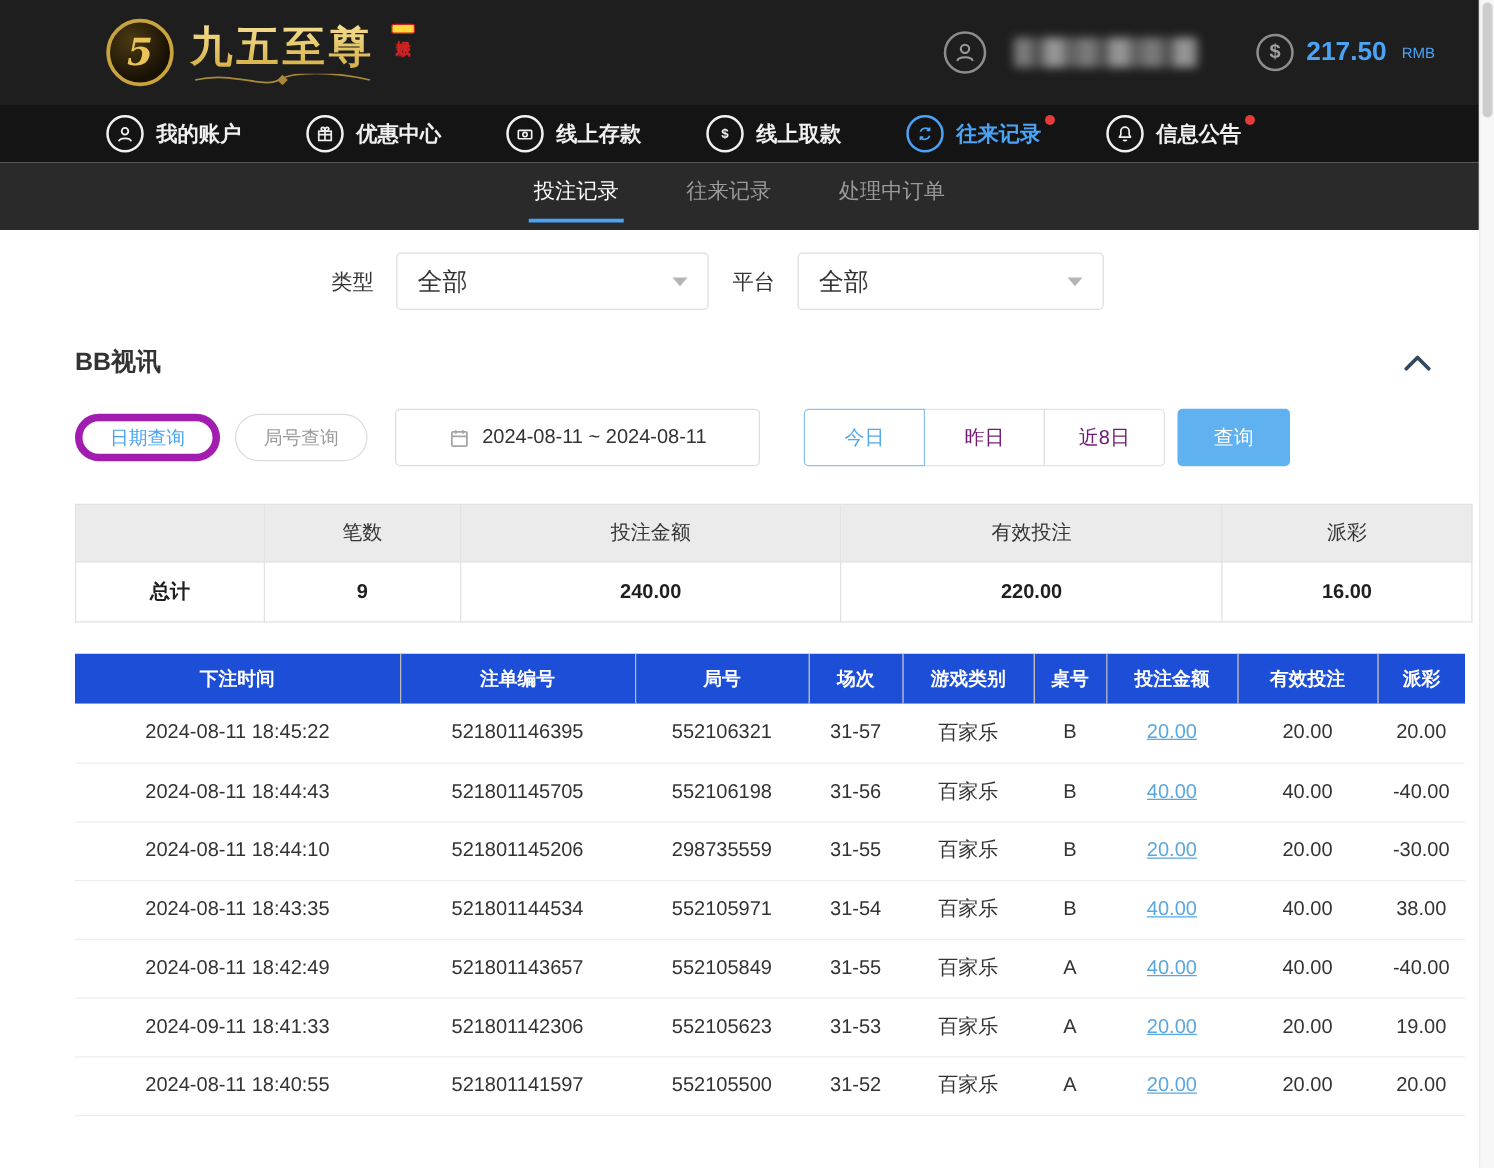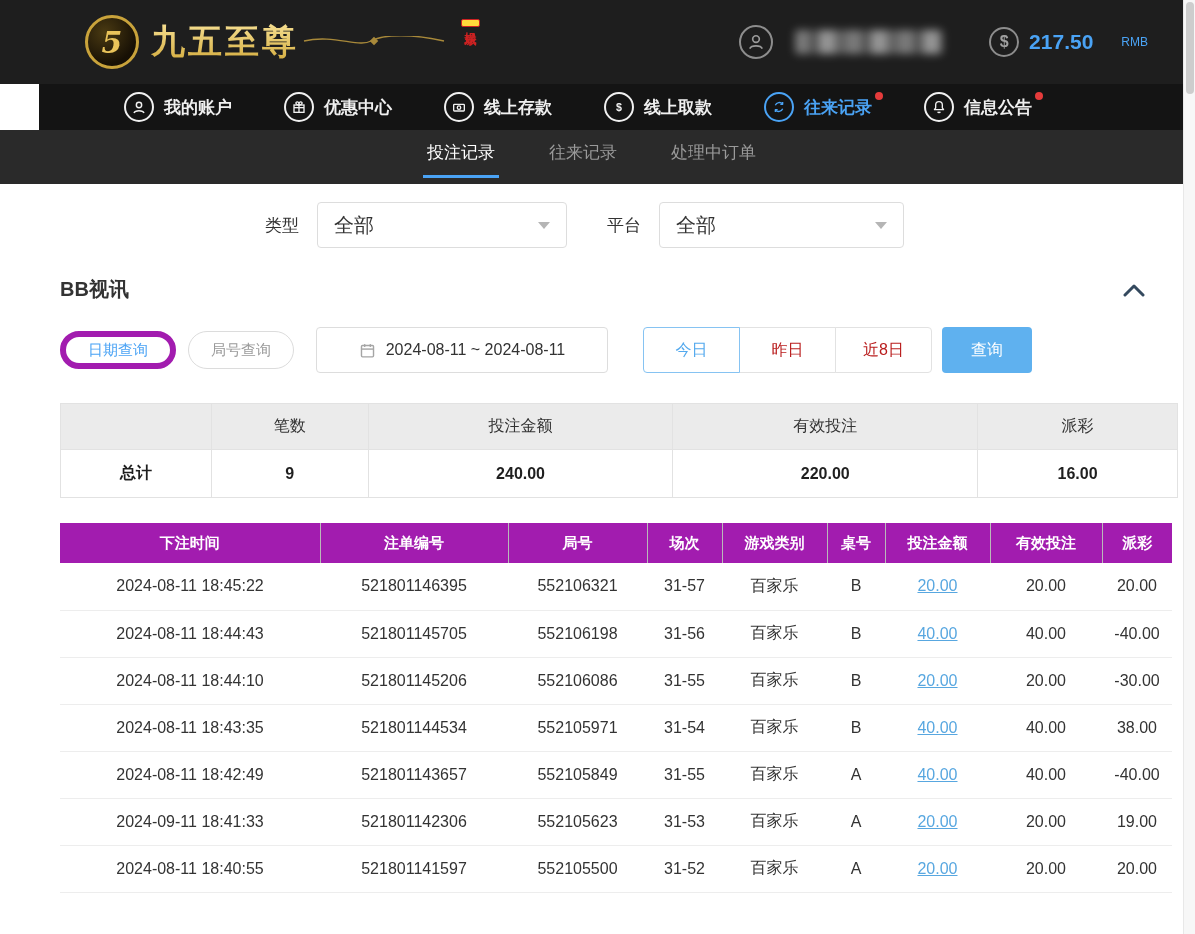--- a/index.html
+++ b/index.html
@@ -7,81 +7,81 @@
     font-family:"Liberation Sans","DejaVu Sans",sans-serif; }
   .page { width:1183px; position:relative; }
 
   
   .top-header { height:84px; background:#1e1e1e; display:flex; align-items:center; justify-content:space-between; padding:0 35px 0 85px; }
   .logo-wrap { display:flex; align-items:center; gap:12px; }
   .logo-coin { width:54px; height:54px; border-radius:50%; border:3px solid #c9a33b;
     background:radial-gradient(circle at 35% 30%, #4a3a12, #171005 70%);
     display:flex; align-items:center; justify-content:center; }
   .logo-coin span { font-family:"DejaVu Serif",serif; font-style:italic; font-weight:bold; font-size:30px; color:#e9c35a; }
-  .logo-text-col { display:flex; flex-direction:row; align-items:center; }
+  .logo-text-col { display:flex; flex-direction:column; align-items:center; }
   .logo-title { font-family:"DejaVu Serif",serif; font-weight:bold; font-size:34px; letter-spacing:3px;
     background:linear-gradient(#f9e49a,#d1a838); -webkit-background-clip:text; background-clip:text; color:transparent; }
   .logo-flourish { margin-top:-2px; }
   .logo-badge { writing-mode:vertical-rl; text-orientation:upright; background:#ffd93b; color:#cc2222;
     border:1px solid #cc2222; font-size:12px; font-weight:bold; padding:3px 2px; line-height:1.05; border-radius:2px; align-self:flex-start; margin-top:4px; }
   .user-area { display:flex; align-items:center; gap:22px; }
   .avatar-circle { width:34px; height:34px; border-radius:50%; border:2px solid #8d8d8d; display:flex; align-items:center; justify-content:center; }
   .blur-name { width:148px; height:24px; border-radius:3px; filter:blur(4px); opacity:.85;
     background:repeating-linear-gradient(90deg,#8a8a8a 0 14px,#5d5d5d 14px 24px,#a9a9a9 24px 40px,#6e6e6e 40px 52px); }
   .balance-wrap { display:flex; align-items:center; gap:10px; margin-left:24px; }
   .balance-num { color:#4aa3f5; font-size:21px; font-weight:bold; }
-  .balance-cur { color:#4aa3f5; font-size:12px; margin-left:18px; }
-
-  
-  .main-nav { height:46px; background:#141414; display:flex; gap:52px; padding-left:85px;margin-left:39px; }
+  .balance-cur { color:#4aa3f5; font-size:12px; margin-left:2px; }
+
+  
+  .main-nav { height:46px; background:#141414; display:flex; gap:52px; padding-left:85px; }
   .nav-item { display:flex; align-items:center; gap:10px; color:#f0f0f0; cursor:pointer; }
   .nav-item.active { color:#4aa3f5; }
   .nav-icon { width:30px; height:30px; border-radius:50%; border:2px solid currentColor; display:flex; align-items:center; justify-content:center; flex:0 0 auto; }
   .nav-label { font-size:17px; font-weight:600; position:relative; }
   .nav-dot { position:absolute; top:-4px; right:-11px; width:8px; height:8px; border-radius:50%; background:#e53b3b; }
 
   
   .tab-bar { height:54px; background:#2a2a2a; display:flex; justify-content:center; gap:46px; }
   .tab { font-size:17px; color:#9a9a9a; display:flex; align-items:center; cursor:pointer; padding:0 4px; border-bottom:3px solid transparent; margin-bottom:6px; }
   .tab.active { color:#ffffff; border-bottom-color:#4aa3f5; }
 
   
   .filter-bar { margin-top:18px; display:flex; align-items:center; padding-left:265px; }
   .filter-label { font-size:17px; color:#333; margin-right:18px; }
   .select-box { width:250px; height:46px; border:1px solid #ddd; border-radius:4px; background:#fff;
     display:flex; align-items:center; justify-content:space-between; padding:0 16px; font-size:20px; color:#333; cursor:pointer; }
   .caret-down { width:0; height:0; border-left:6px solid transparent; border-right:6px solid transparent; border-top:7px solid #b5b5b5; }
-  .filter-group2 { margin-left:40px; display:flex; align-items:center;text-align:right; }
+  .filter-group2 { margin-left:19px; display:flex; align-items:center;text-align:right; }
 
   
   .section-header { margin-top:28px; padding:0 38px 0 60px; display:flex; align-items:center; justify-content:space-between; }
   .section-title { font-size:20px; font-weight:bold; color:#333; }
 
   
   .query-bar { margin-top:24px; padding-left:60px; display:flex; align-items:center; }
   .pill-btn { height:38px; padding:0 22px; border-radius:19px; background:#fff; font-size:15px; cursor:pointer; }
   .pill-active { border:6px solid #a21caf; color:#4aa3f5; margin-right:12px; }
   .pill-idle { border:1px solid #dcdcdc; color:#999; margin-right:22px; }
   .date-box { height:46px; width:292px; border:1px solid #ddd; border-radius:4px; display:flex; align-items:center; justify-content:center; gap:10px; font-size:16px; color:#333; margin-right:16px; cursor:pointer; }
   .btn-group { display:flex; margin-right:10px;padding-left:19px; }
-  .group-btn { width:97px; height:46px; background:#fff; font-size:16px; cursor:pointer; border:1px solid #e2e2e2; color:#b91c1c; margin-left:-1px; }
+  .group-btn { width:97px; height:46px; background:#fff; font-size:16px; cursor:pointer; border:1px solid #e2e2e2; color:#701a75; margin-left:-1px; }
   .group-btn.on { border:1px solid #86c3f2; color:#53a9ee; z-index:1; position:relative; }
   .btn-group .group-btn:first-child { border-radius:4px 0 0 4px; margin-left:0; }
   .btn-group .group-btn:last-child { border-radius:0 4px 4px 0; }
   .search-btn { width:90px; height:46px; background:#5fb1ef; color:#fff; font-size:16px; border:none; border-radius:4px; cursor:pointer; }
 
   
   .summary-table { margin:30px 0 0 60px; border-collapse:collapse; width:1118px; }
   .summary-table th, .summary-table td { border:1px solid #e2e2e2; text-align:center; font-size:16px; }
   .summary-table th { background:#ebebeb; color:#333; font-weight:normal; height:46px; }
   .summary-table td { background:#fff; color:#1f1f1f; font-weight:600; height:48px; }
 
   
   .bet-table { margin:25px 0 0 60px; border-collapse:collapse; width:1112px; table-layout:fixed; }
-  .bet-table thead th { background:#a21caf; color:#fff; font-size:15px; font-weight:bold; height:40px; border-right:1px solid #b9b9b9; }
+  .bet-table thead th { background:#1d4ed8; color:#fff; font-size:15px; font-weight:bold; height:40px; border-right:1px solid #b9b9b9; }
   .bet-table thead th:last-child { border-right:none; }
   .bet-table tbody td { height:47px; text-align:center; font-size:16px; color:#333; border-bottom:1px solid #ededed; background:#fff; }
   .amount-link { color:#58a7e0; text-decoration:underline; cursor:pointer; }
   .neg { color:#e25050; }
 
   
   .scrollbar-track { position:fixed; top:0; right:0; width:12px; height:934px; background:#f7f7f7; border-left:1px solid #e8e8e8; }
   .scrollbar-thumb { position:absolute; top:2px; left:2px; width:8px; height:92px; background:#cdcdcd; border-radius:4px; }
 
   svg { display:block; }
@@ -310,21 +310,21 @@
           <td>31-56</td>
           <td>百家乐</td>
           <td>B</td>
           <td><a class="amount-link">40.00</a></td>
           <td>40.00</td>
           <td class="neg">-40.00</td>
         </tr>
         <tr>
           <td>2024-08-11 18:44:10</td>
           <td>521801145206</td>
-          <td>552106086</td>
+          <td>298735559</td>
           <td>31-55</td>
           <td>百家乐</td>
           <td>B</td>
           <td><a class="amount-link">20.00</a></td>
           <td>20.00</td>
           <td class="neg">-30.00</td>
         </tr>
         <tr>
           <td>2024-08-11 18:43:35</td>
           <td>521801144534</td>

